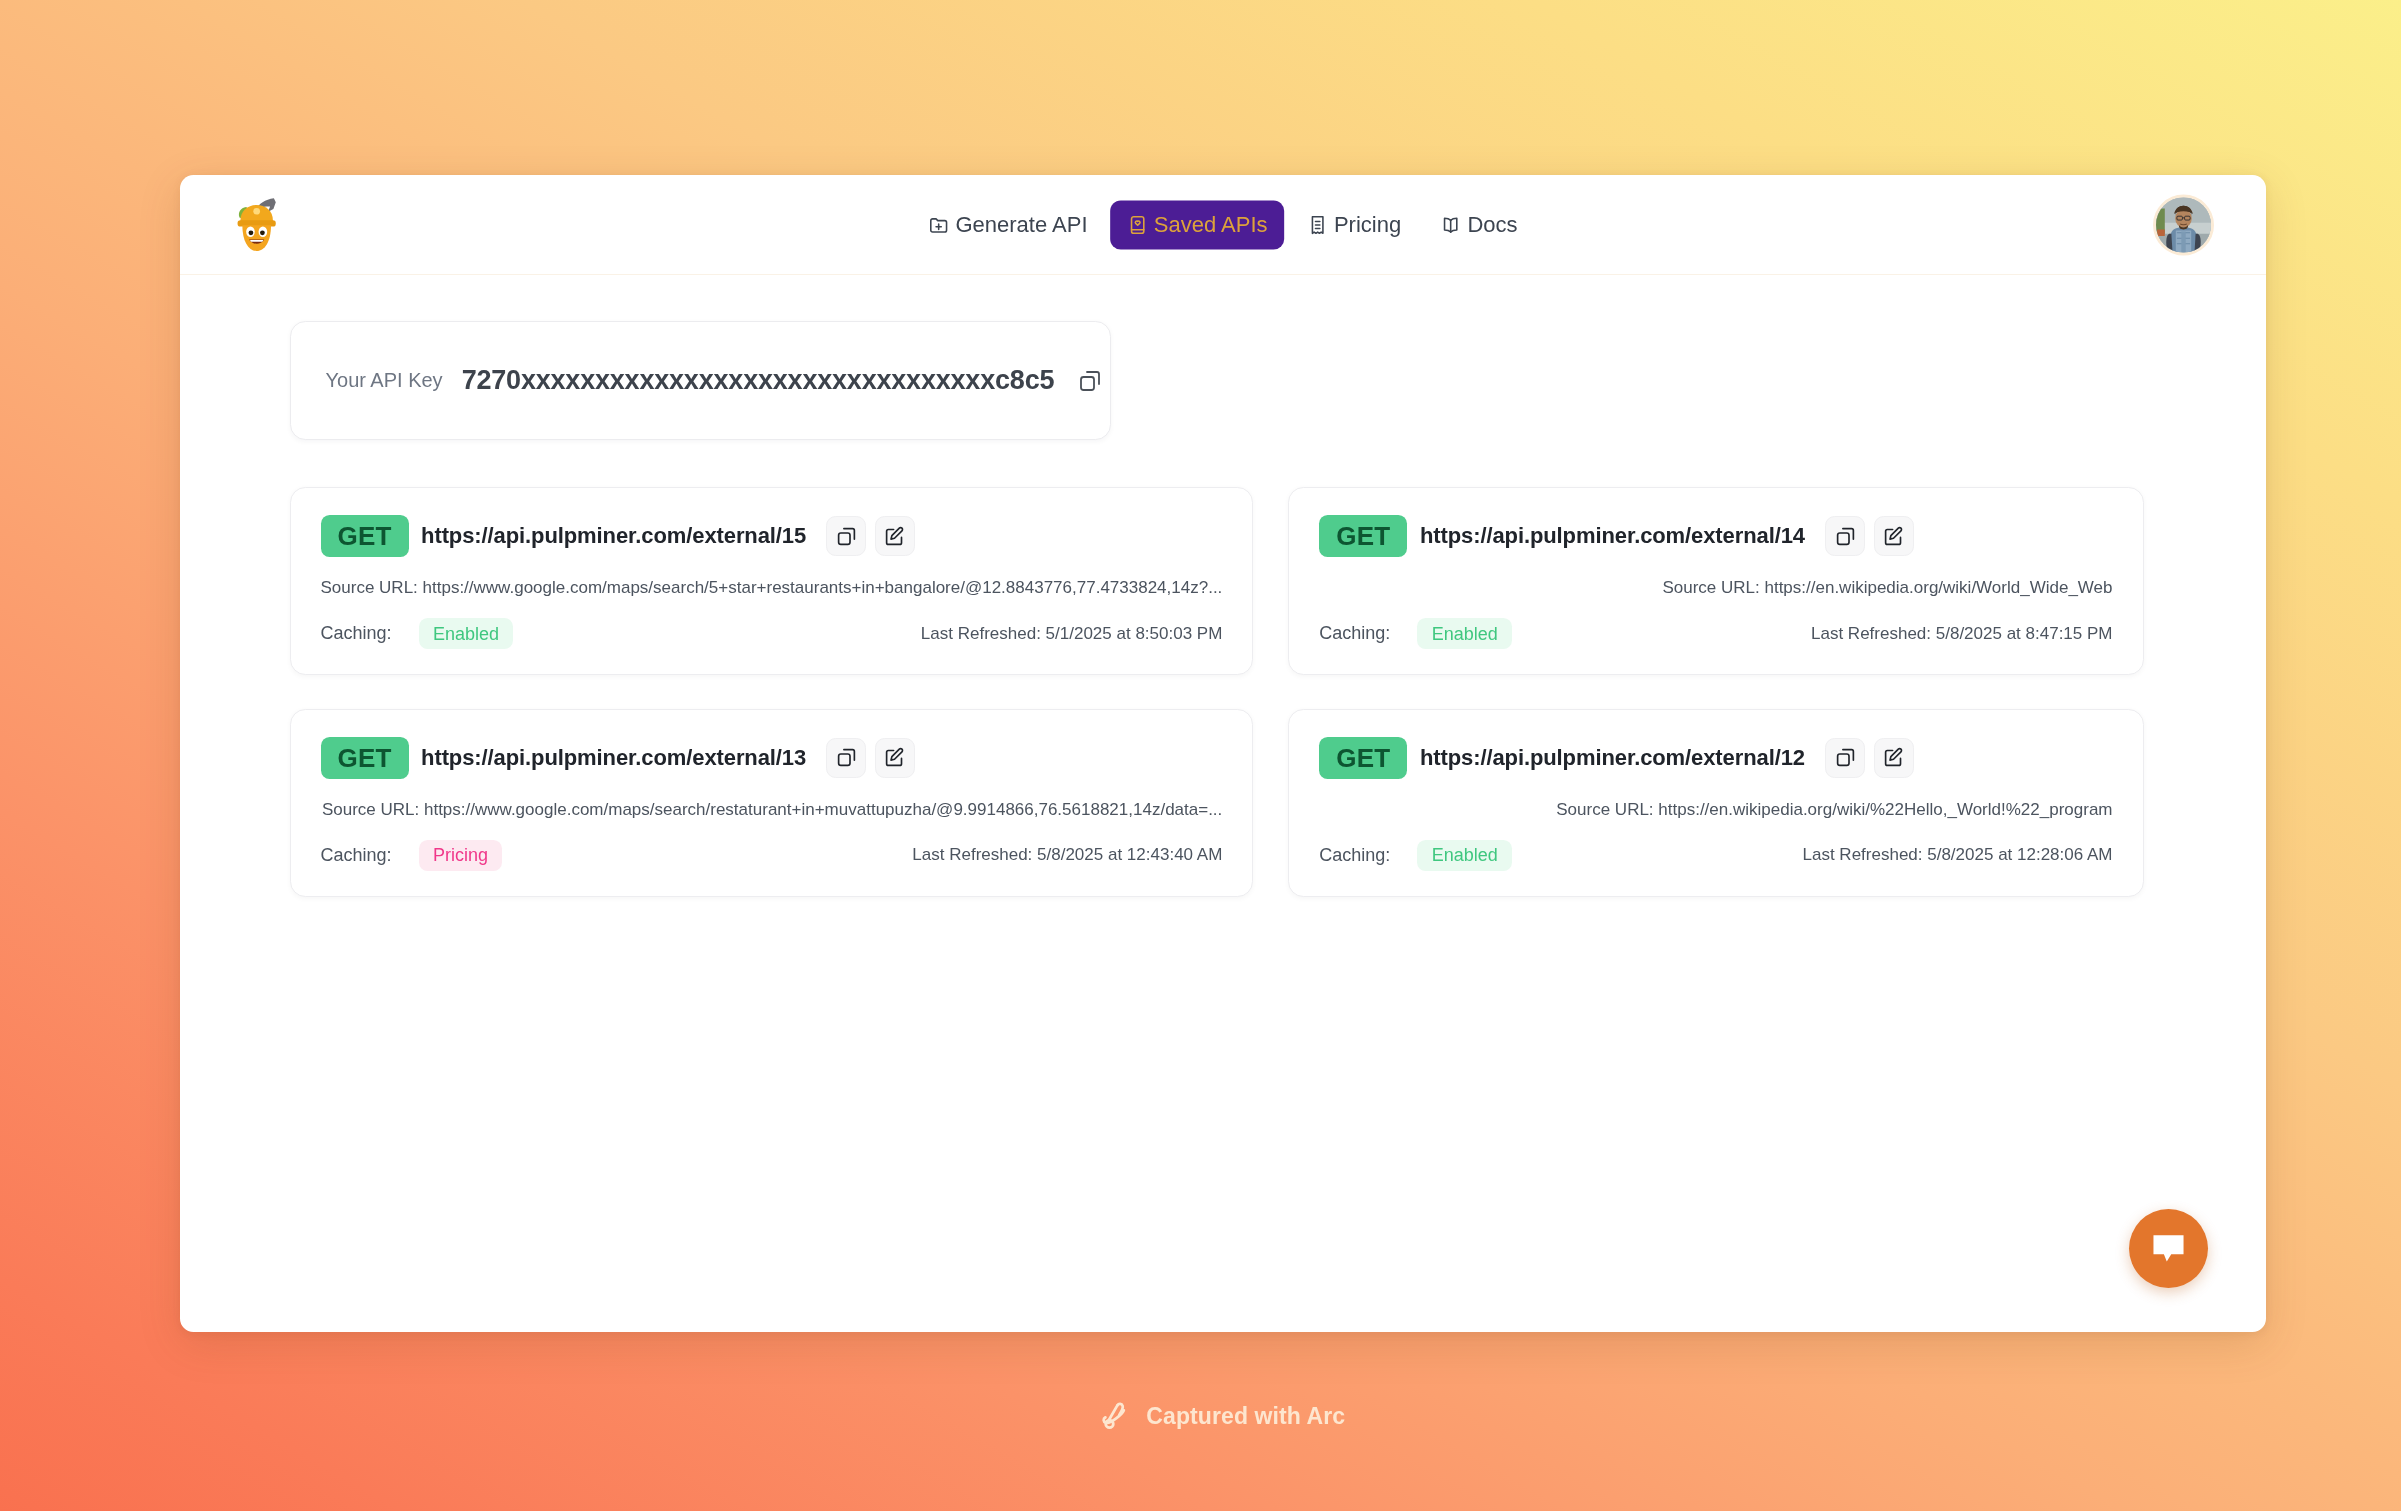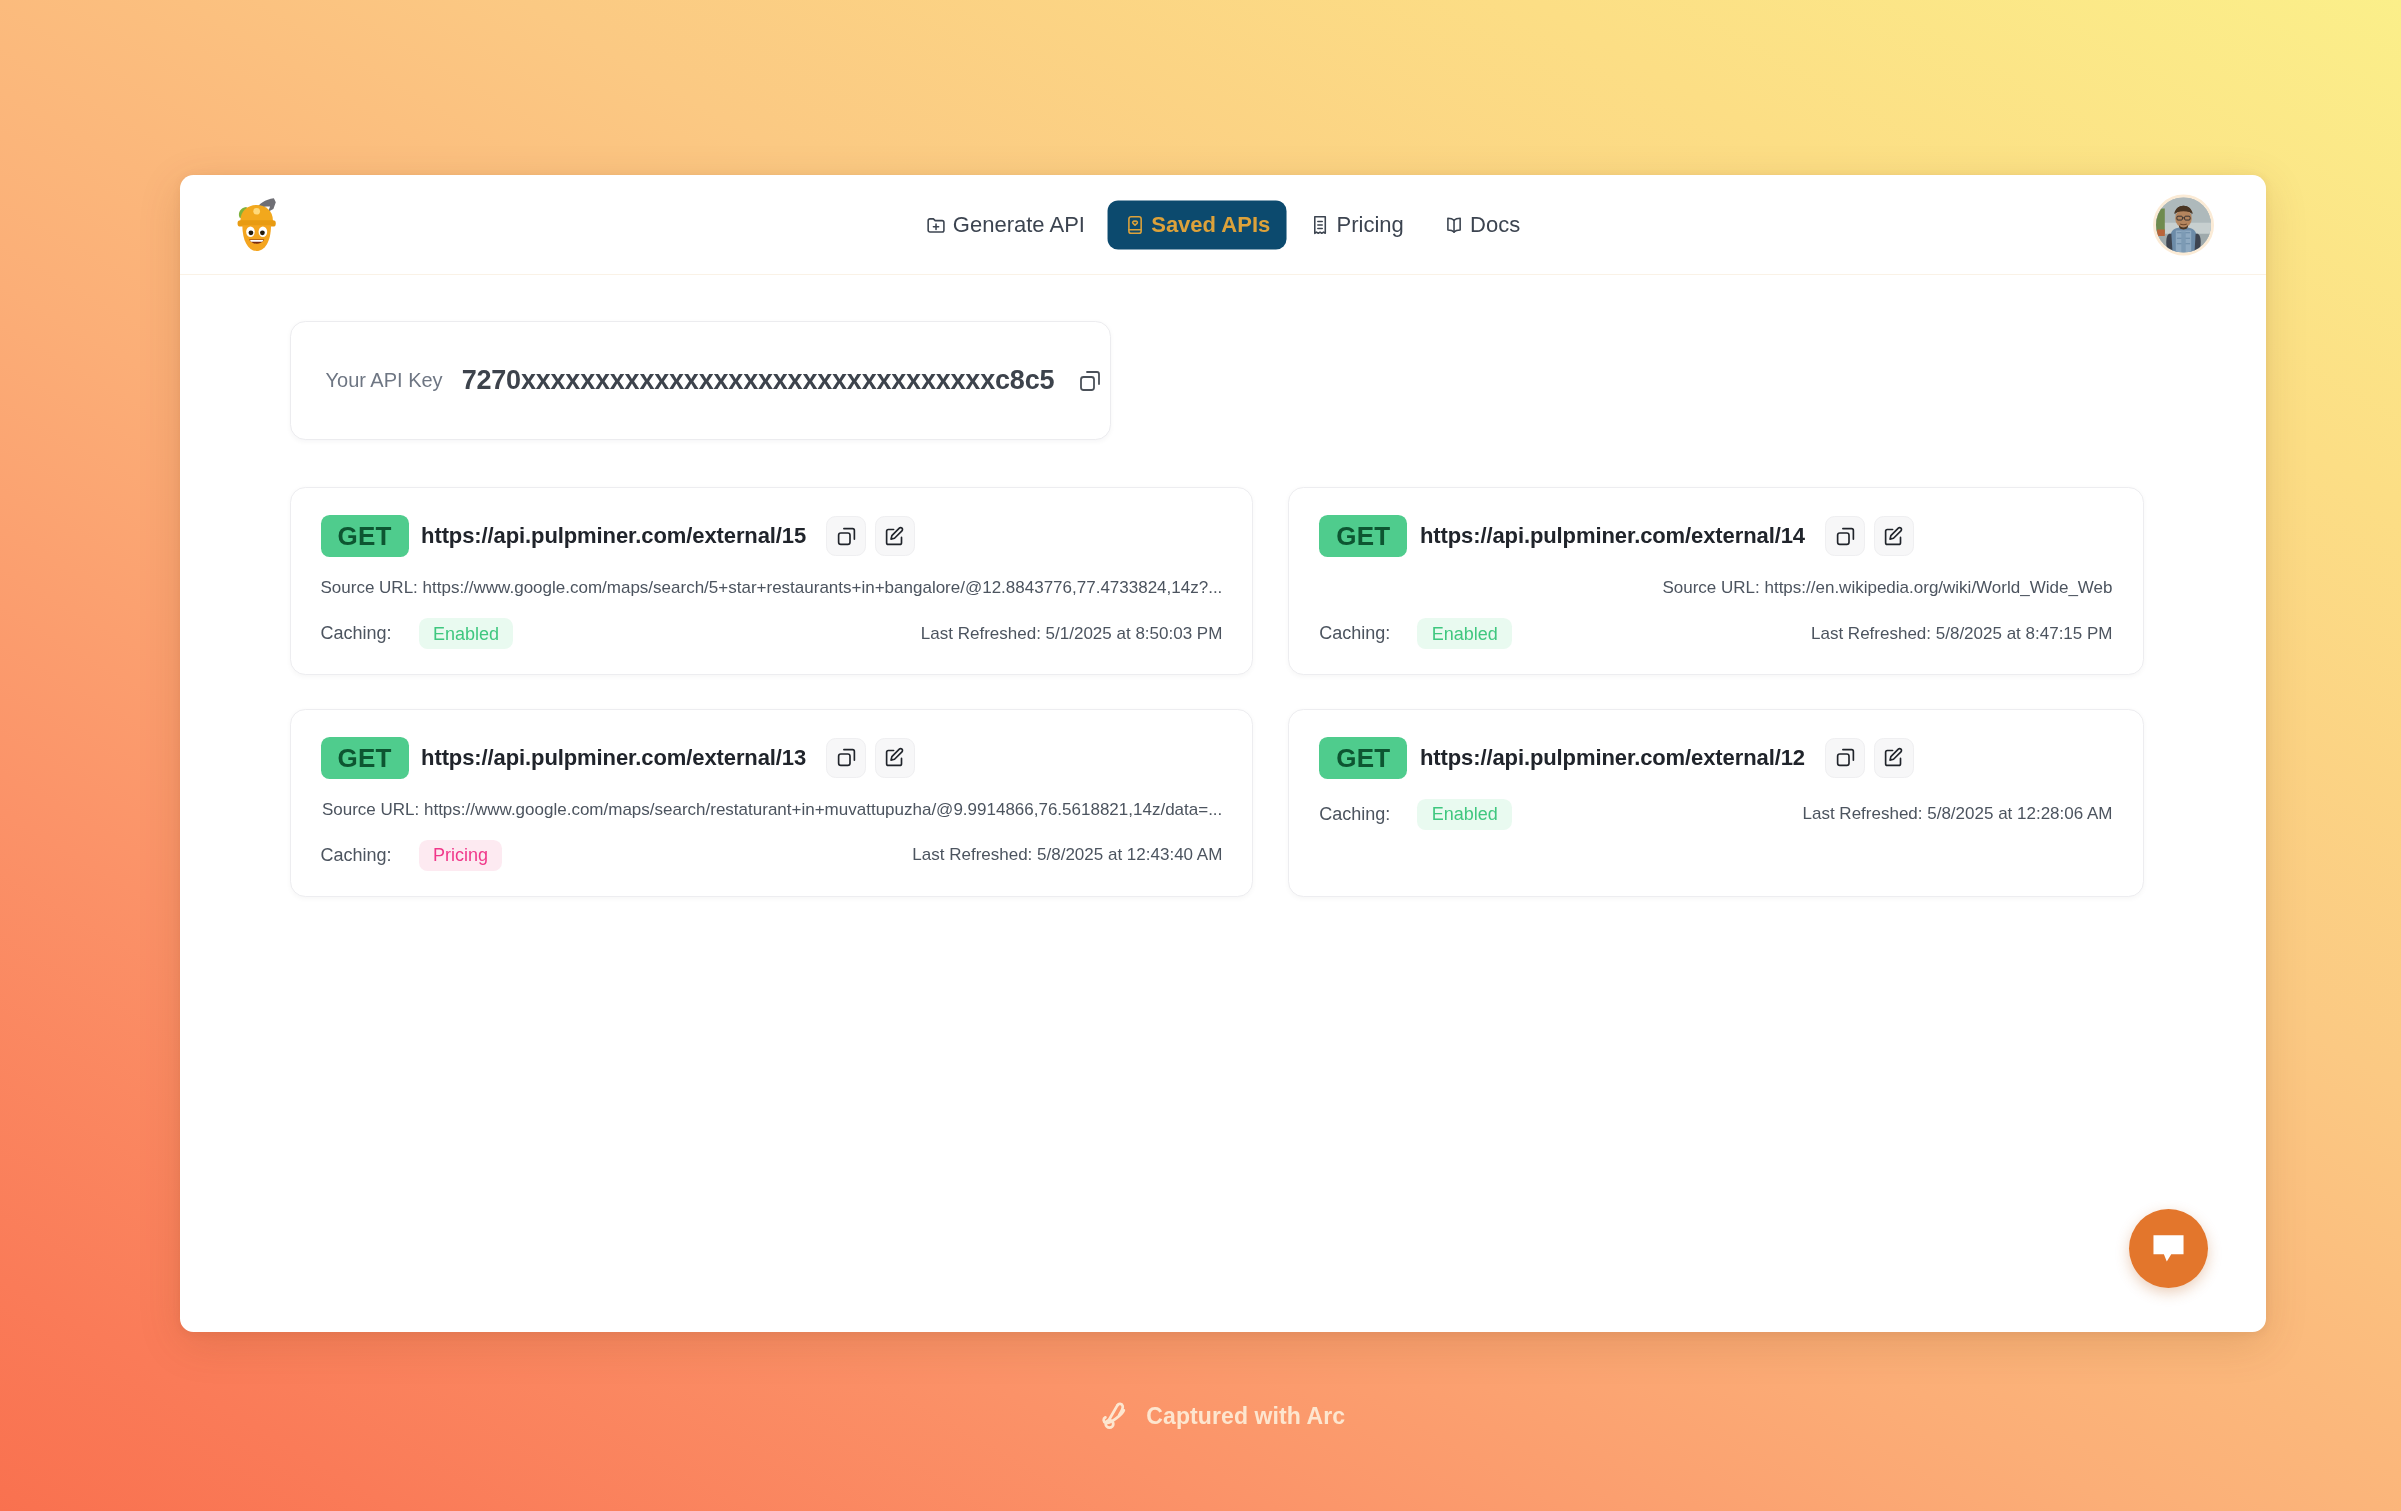--- a/index.html
+++ b/index.html
@@ -74,23 +74,23 @@
     padding: 11.5px 16.3px;
     border-radius: 10.6px;
     font-size: 22px;
     color: #3C4450;
     font-weight: 400;
     white-space: nowrap;
     cursor: pointer;
   }
   .nav-item .nav-ico { width: 21px; height: 21px; display: block; flex: 0 0 auto; }
   .nav-item.active {
-    background: #0c4a6e;
+    background: #4c1d95;
     color: #DDA23A;
-    font-weight: 700;
+    font-weight: 400;
   }
 
   .avatar {
     position: absolute;
     right: 52px;
     top: 50%;
     transform: translateY(-50%);
     width: 61px;
     height: 61px;
     border-radius: 50%;
@@ -503,20 +503,21 @@
               <span class="sq-btn">
                 <span>
                   <svg viewBox="0 0 24 24" fill="none" stroke="#20242B" stroke-width="1.9" stroke-linecap="round" stroke-linejoin="round">
                     <path d="M20 13v6a2 2 0 0 1-2 2H5a2 2 0 0 1-2-2V6a2 2 0 0 1 2-2h6"></path>
                     <path d="M17.5 2.5a2.1 2.1 0 0 1 3 3L12 14l-4 1 1-4z"></path>
                   </svg>
                 </span>
               </span>
             </span>
           </div>
+          <div class="source-url">Source URL: https://en.wikipedia.org/wiki/%22Hello,_World!%22_program</div>
           <div class="api-card-bottom">
             <span class="caching-group">
               <span class="caching-label">Caching:</span>
               <span class="pill enabled">Enabled</span>
             </span>
             <span class="last-refreshed">Last Refreshed: 5/8/2025 at 12:28:06 AM</span>
           </div>
         </article>
 
       </section>

